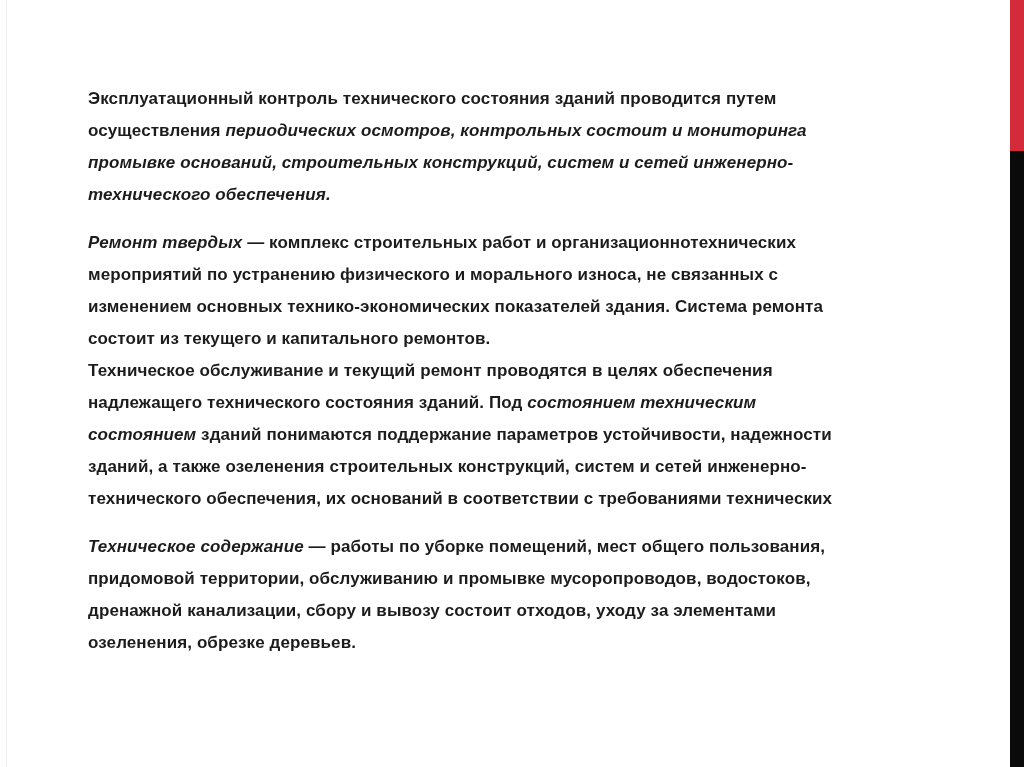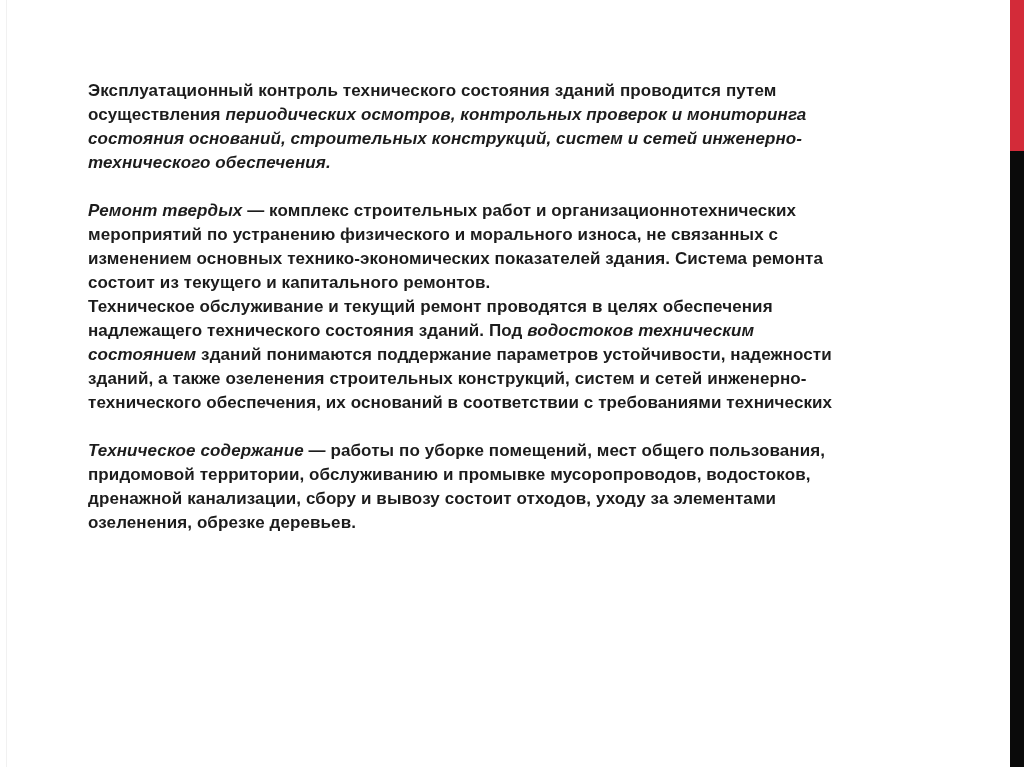--- a/index.html
+++ b/index.html
@@ -54,44 +54,45 @@
     letter-spacing: 0.1px;
   }
   .para {
     margin: 0 0 24px 0;
   }
   .para:last-child {
     margin-bottom: 0;
   }
   .line {
     white-space: pre;
+    margin-top: 8px;
   }
   .i {
     font-style: italic;
   }
 </style>
 </head>
 <body style="background: rgb(255, 255, 255);">
 
 <div class="slide">
   <div class="edge-line" style="background: rgb(241, 241, 241);"></div>
   <div class="text-block" style="color: rgb(28, 28, 28);">
       <div class="para">
         <div class="line"><span>Эксплуатационный контроль технического состояния зданий проводится путем</span></div>
-        <div class="line"><span>осуществления </span><span class="i">периодических осмотров, контрольных проверок и мониторинга</span></div>
-        <div class="line"><span class="i">состояния оснований, строительных конструкций, систем и сетей инженерно-</span></div>
+        <div class="line"><span>осуществления </span><span class="i">периодических осмотров, контрольных состоит и мониторинга</span></div>
+        <div class="line"><span class="i">промывке оснований, строительных конструкций, систем и сетей инженерно-</span></div>
         <div class="line"><span class="i">технического обеспечения.</span></div>
       </div>
       <div class="para">
         <div class="line"><span class="i">Ремонт твердых</span><span> — комплекс строительных работ и организационнотехнических</span></div>
         <div class="line"><span>мероприятий по устранению физического и морального износа, не связанных с</span></div>
         <div class="line"><span>изменением основных технико-экономических показателей здания. Система ремонта</span></div>
         <div class="line"><span>состоит из текущего и капитального ремонтов.</span></div>
         <div class="line"><span>Техническое обслуживание и текущий ремонт проводятся в целях обеспечения</span></div>
-        <div class="line"><span>надлежащего технического состояния зданий. Под </span><span class="i">водостоков техническим</span></div>
+        <div class="line"><span>надлежащего технического состояния зданий. Под </span><span class="i">состоянием техническим</span></div>
         <div class="line"><span class="i">состоянием</span><span> зданий понимаются поддержание параметров устойчивости, надежности</span></div>
         <div class="line"><span>зданий, а также озеленения строительных конструкций, систем и сетей инженерно-</span></div>
         <div class="line"><span>технического обеспечения, их оснований в соответствии с требованиями технических</span></div>
       </div>
       <div class="para">
         <div class="line"><span class="i">Техническое содержание</span><span> — работы по уборке помещений, мест общего пользования,</span></div>
         <div class="line"><span>придомовой территории, обслуживанию и промывке мусоропроводов, водостоков,</span></div>
         <div class="line"><span>дренажной канализации, сбору и вывозу состоит отходов, уходу за элементами</span></div>
         <div class="line"><span>озеленения, обрезке деревьев.</span></div>
       </div>

